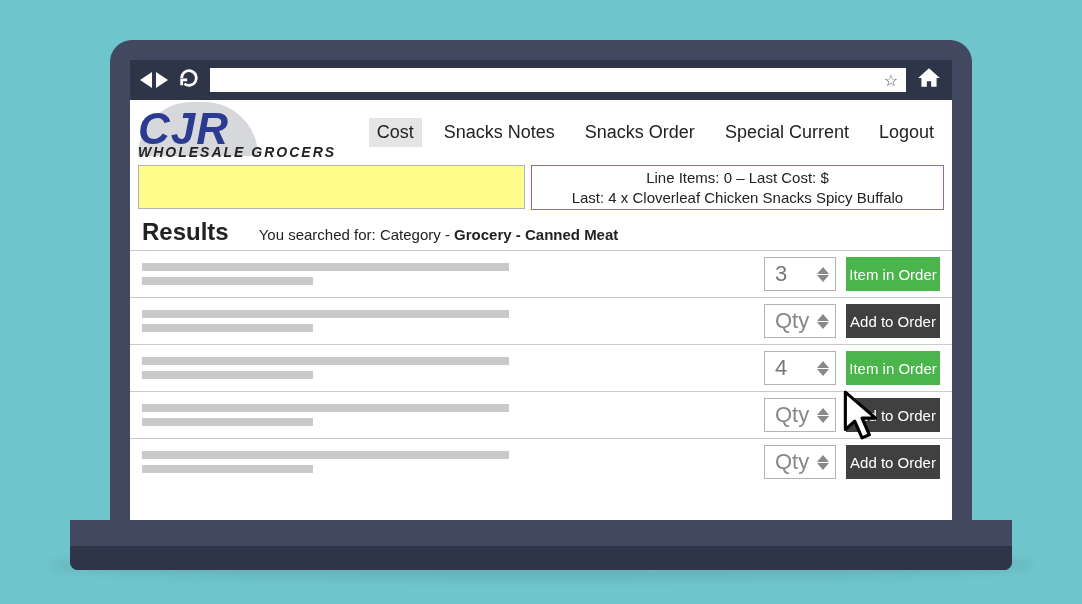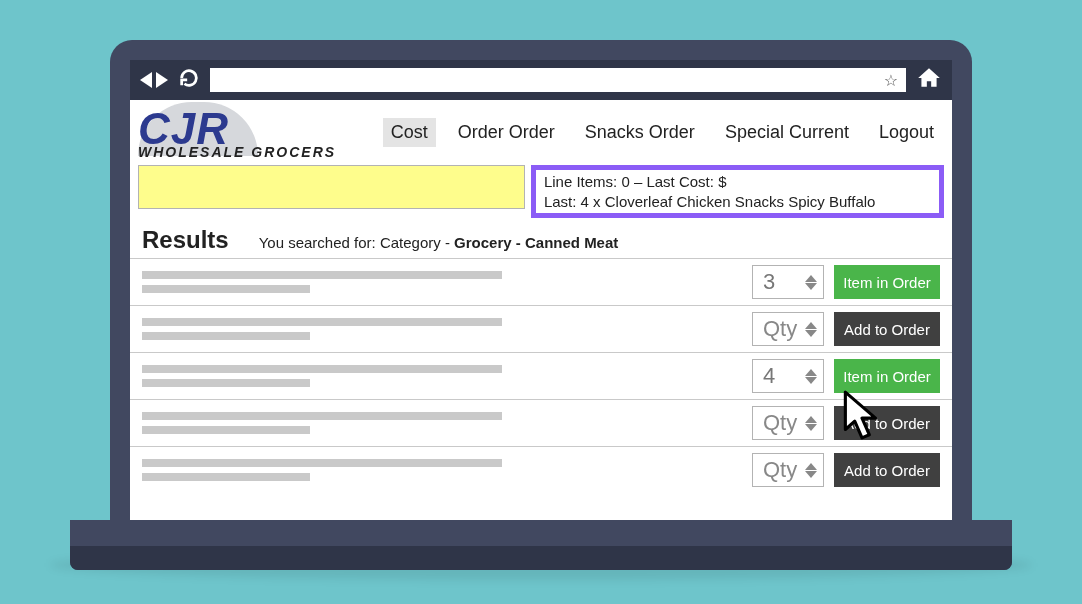--- a/index.html
+++ b/index.html
@@ -143,23 +143,23 @@
     padding: 4px 8px;
   }
   .yellow-box {
     flex: 0 0 48%;
     height: 44px;
     background: #FEFD8C;
     border: 1px solid #B3B3B3;
   }
   .status-box {
     flex: 1;
-    border: 5px solid #8b5cf6;
+    border: 1px solid #8b5cf6;
     padding: 2px 8px;
-    text-align: left;
+    text-align: center;
     font-size: 15px;
     line-height: 1.3;
   }
 
   .results-header {
     display: flex;
     align-items: baseline;
     padding: 4px 12px 4px 12px;
     gap: 30px;
   }
@@ -205,21 +205,21 @@
   }
   .stepper .up, .stepper .down {
     width: 0; height: 0;
     border-left: 6px solid transparent;
     border-right: 6px solid transparent;
   }
   .stepper .up { border-bottom: 7px solid #888; }
   .stepper .down { border-top: 7px solid #888; }
 
   .action-btn {
-    width: 106px;
+    width: 94px;
     height: 34px;
     color: #fff;
     font-size: 15px;
     display: flex;
     align-items: center;
     justify-content: center;
     cursor: pointer;
     border: none;
   }
   .btn-green { background: #4AB54A; }
@@ -262,21 +262,21 @@
 
     <div class="page">
       <div class="header-row">
         <div class="logo">
           <div class="logo-arc"></div>
           <span class="logo-text">CJR</span>
           <span class="logo-sub">WHOLESALE GROCERS</span>
         </div>
         <div class="nav">
           <span class="active">Cost</span>
-          <span>Order Order</span>
+          <span>Snacks Notes</span>
           <span>Snacks Order</span>
           <span>Special Current</span>
           <span>Logout</span>
         </div>
       </div>
 
       <div class="info-row">
         <div class="yellow-box"></div>
         <div class="status-box">
           <div>Line Items: 0 – Last Cost: $</div>

